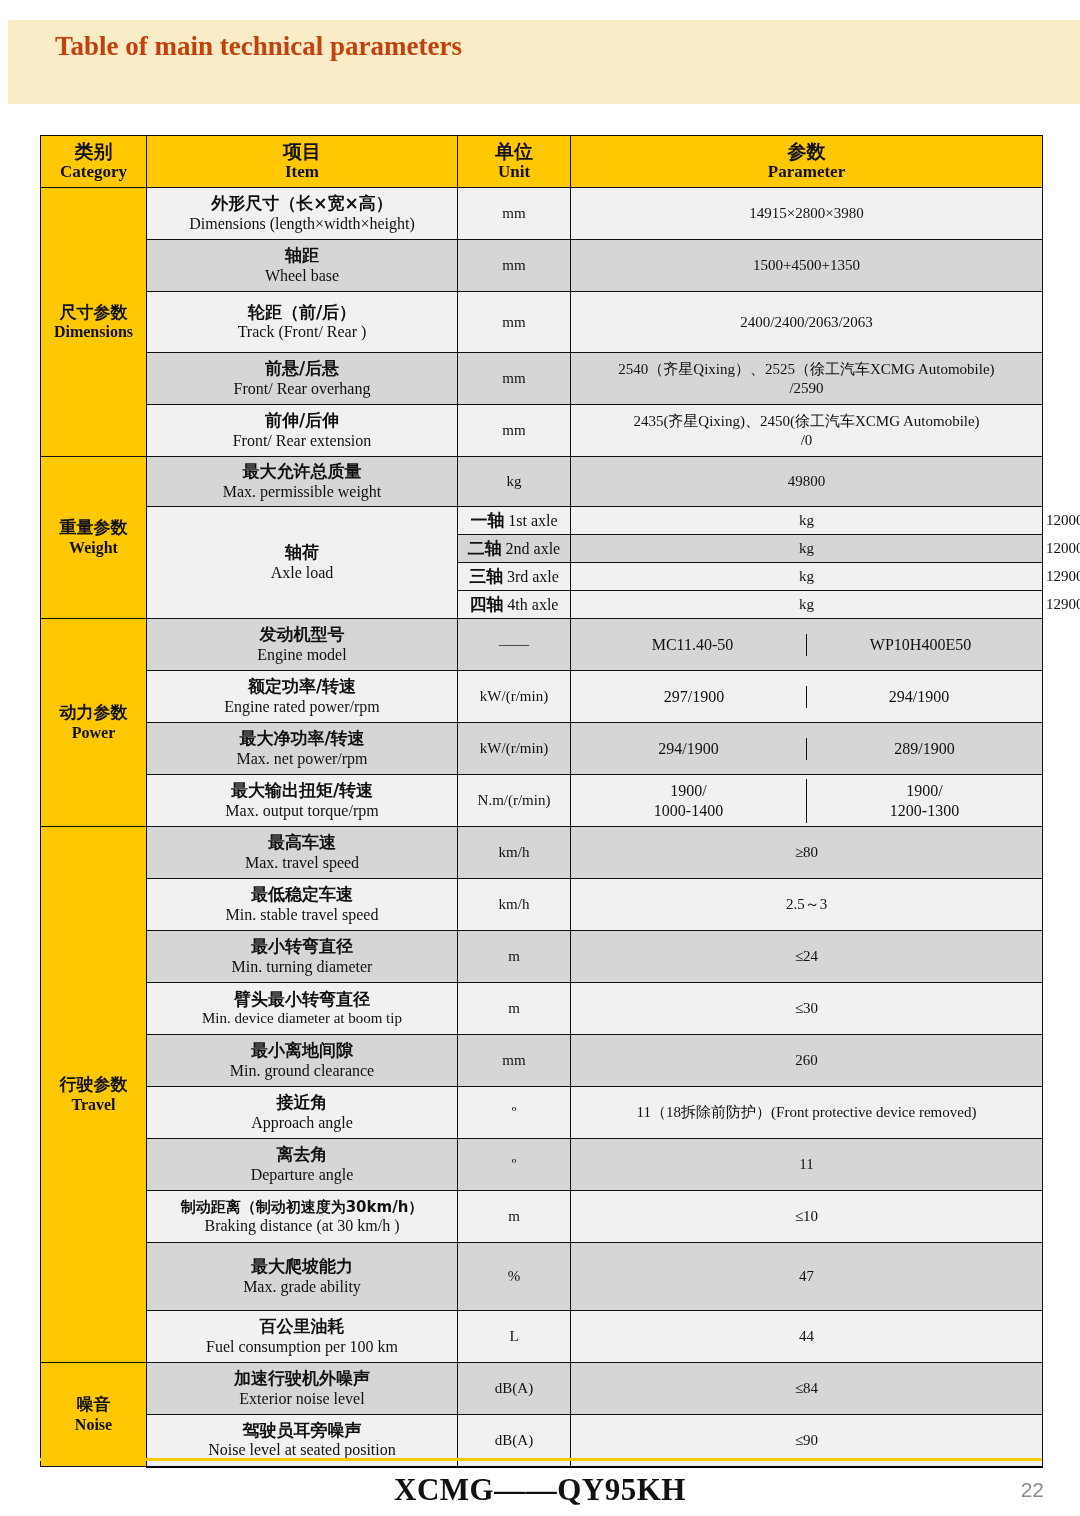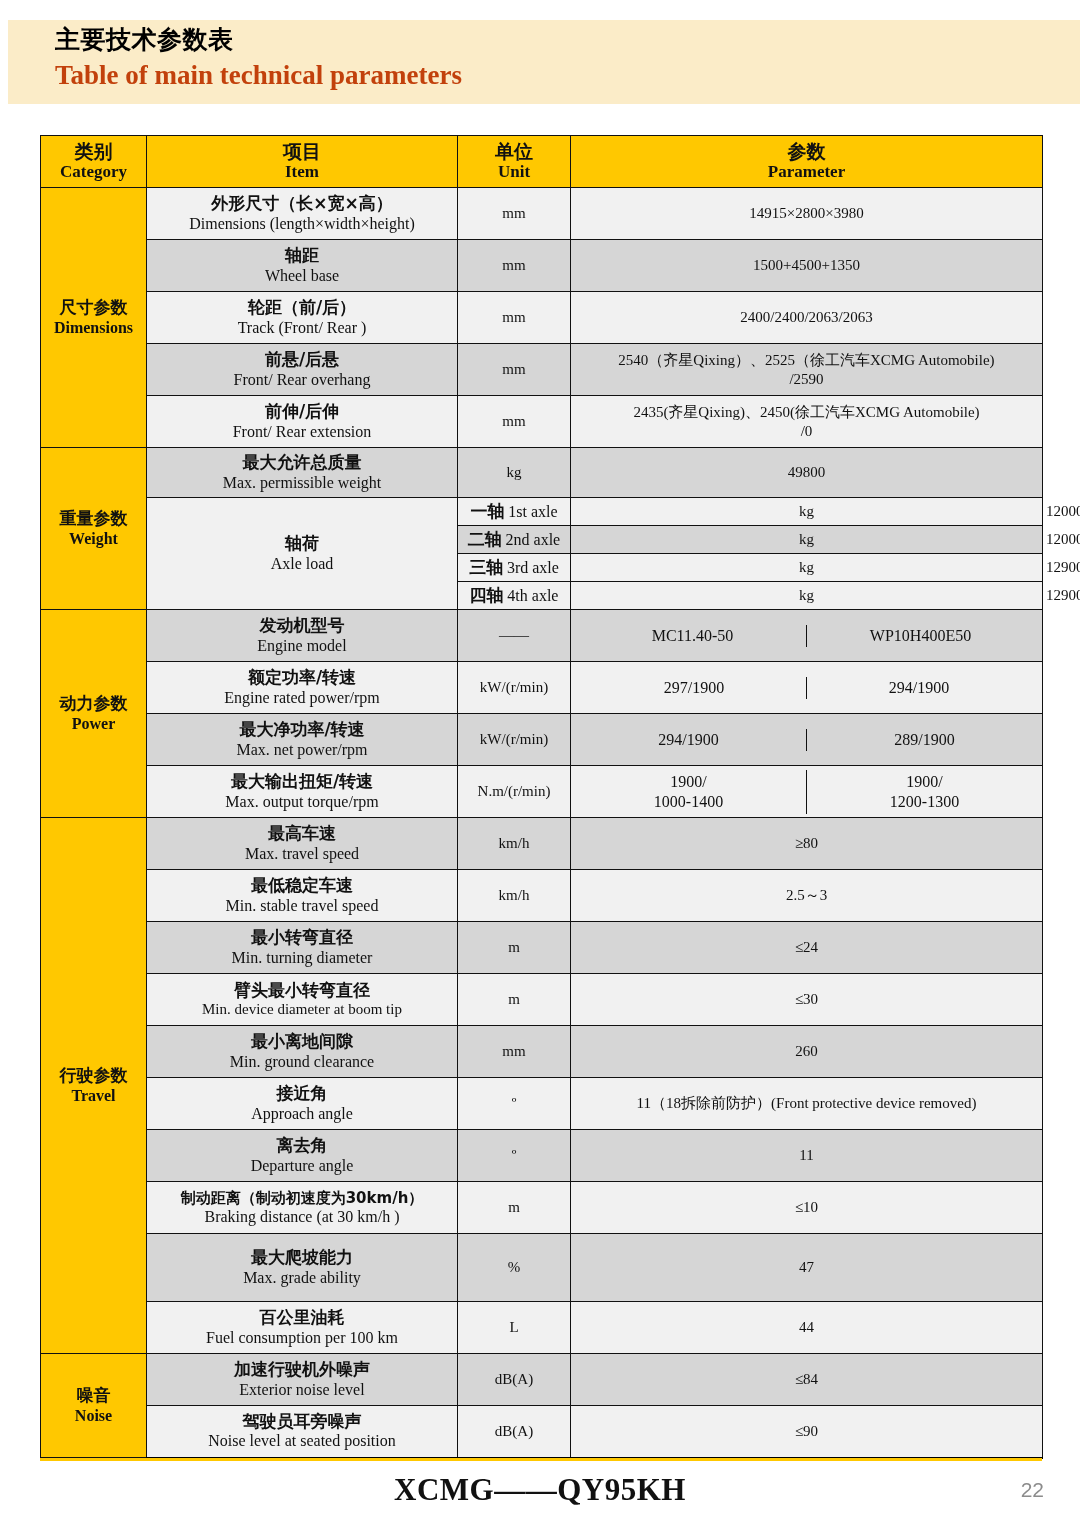--- a/index.html
+++ b/index.html
@@ -211,21 +211,20 @@
     font-family: "Liberation Sans", sans-serif;
     font-size: 21px;
     color: #8c8c8c;
   }
 </style>
 </head>
 <body>
 
 <div id="header-band"></div>
 <div id="header-titles">
-  <div class="title-cn">主要技术参数表</div>
   <div class="title-en">Table of main technical parameters</div>
 </div>
 
 <table id="spec-table">
   <colgroup>
     <col class="c-cat">
       <col class="c-item">
       <col class="c-unit">
       <col class="c-par">
   </colgroup>
@@ -264,21 +263,21 @@
     </tr>
     <tr class="shade">
       <td class="item" style="height:52px">
         <span class="cn">轴距</span>
         <span class="en">Wheel base</span>
       </td>
       <td class="unit">mm</td>
       <td class="par">1500+4500+1350</td>
     </tr>
     <tr class="light">
-      <td class="item" style="height:52px">
+      <td class="item" style="height:61px">
         <span class="cn">轮距（前/后）</span>
         <span class="en">Track (Front/ Rear )</span>
       </td>
       <td class="unit">mm</td>
       <td class="par">2400/2400/2063/2063</td>
     </tr>
     <tr class="shade">
       <td class="item" style="height:52px">
         <span class="cn">前悬/后悬</span>
         <span class="en">Front/ Rear overhang</span>

